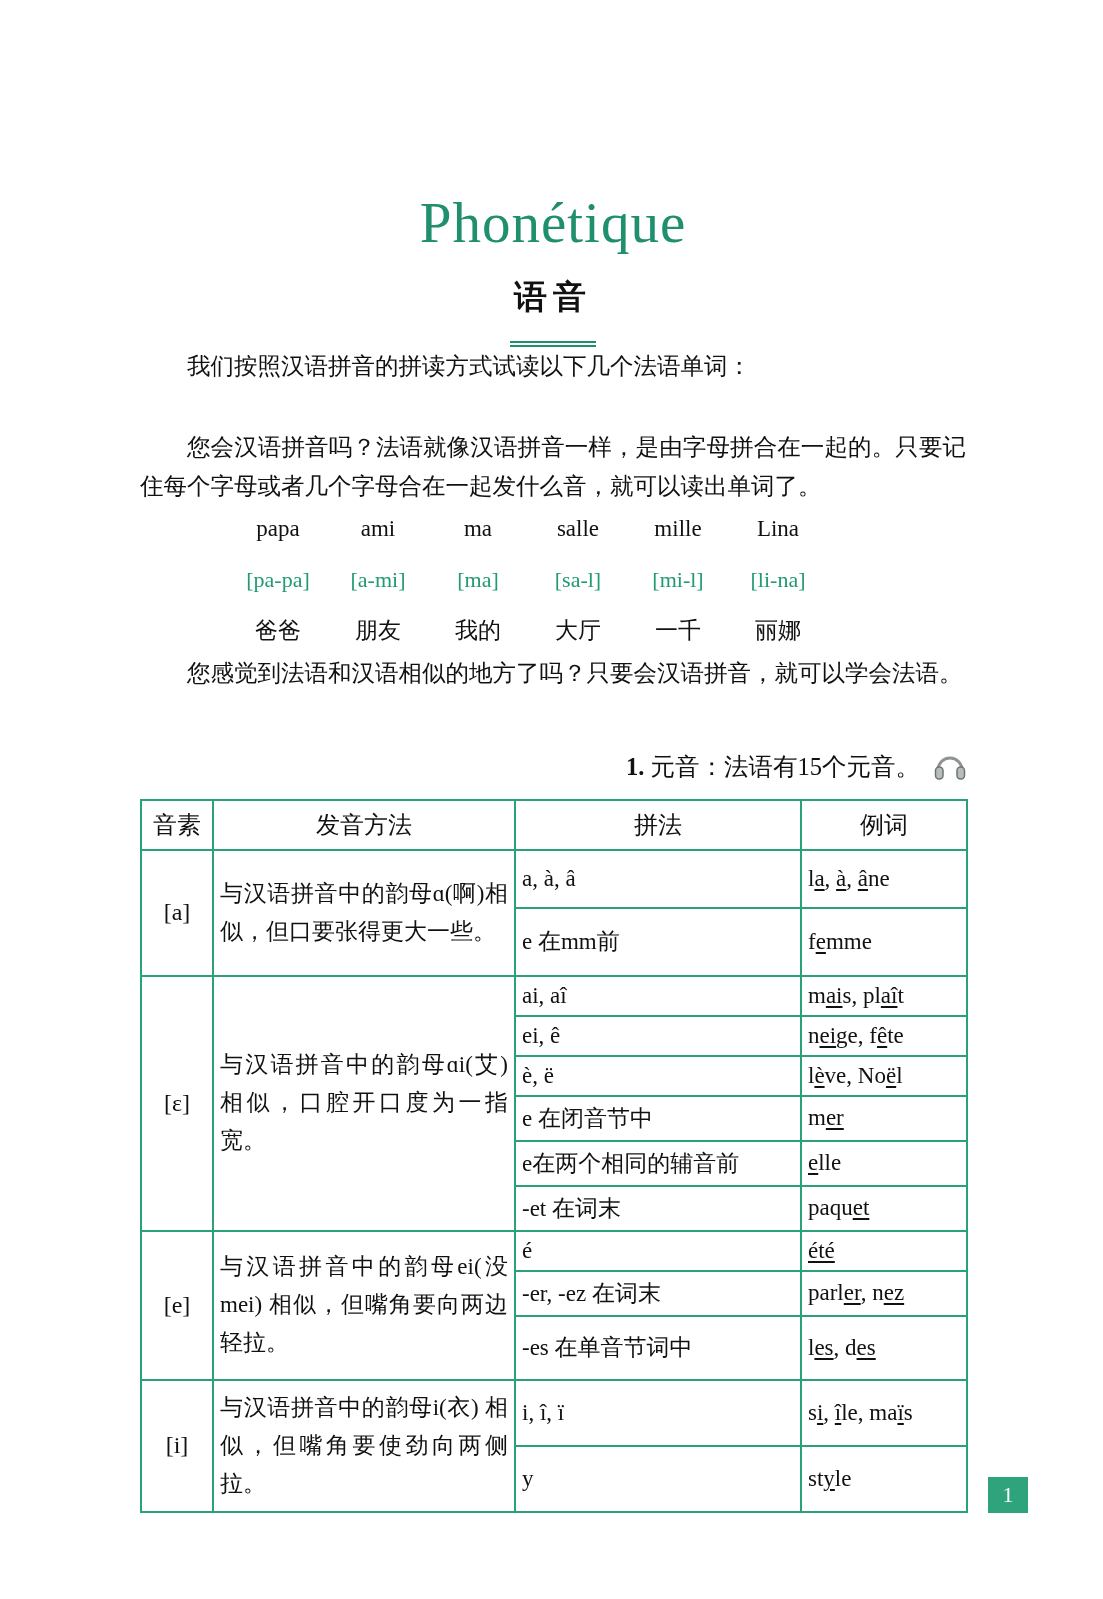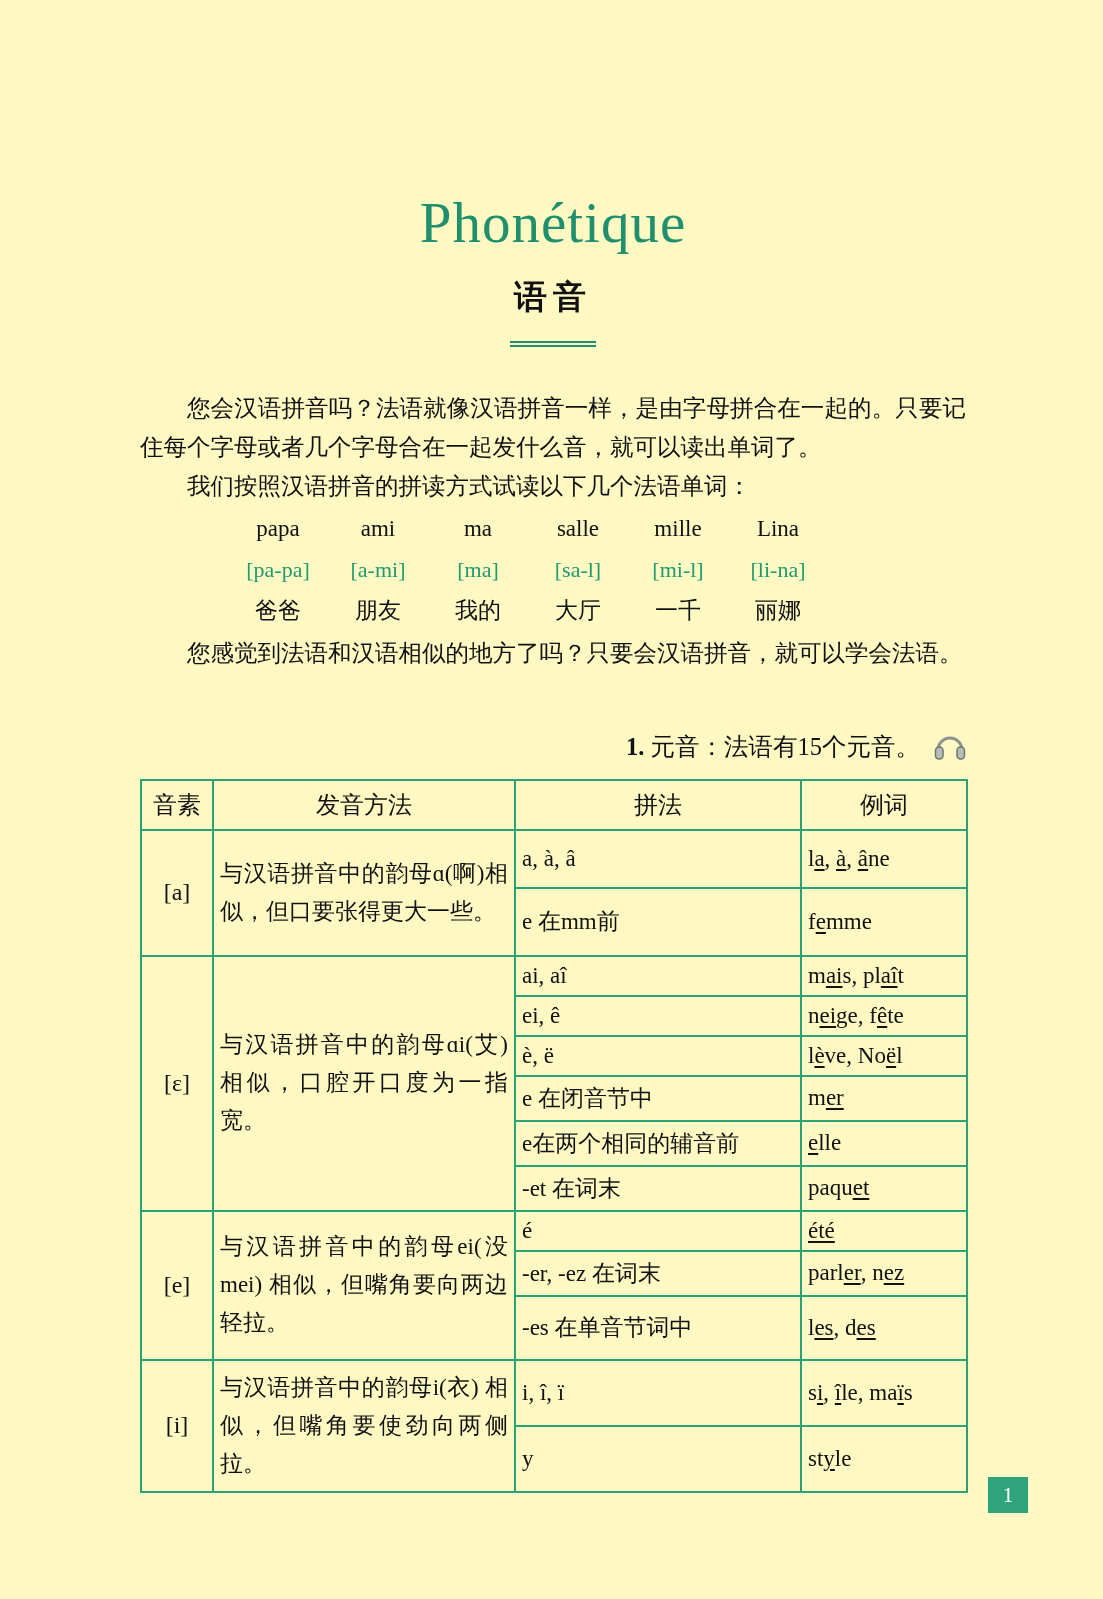--- a/index.html
+++ b/index.html
@@ -1,38 +1,38 @@
 <!DOCTYPE html>
 <html><head>
 <meta charset="utf-8">
 <style>
   html,body{margin:0;padding:0;background:#e8e8e8;}
   .page{
-    width:1103px;height:1599px;background:#fef9c3;position:relative;
+    width:1103px;height:1599px;background:#ffffff;position:relative;
     font-family:"Liberation Serif","DejaVu Serif",serif;color:#111;
     overflow:hidden;margin:0 auto;
   }
   .content{position:absolute;left:140px;top:0;width:826px;}
   .title{
     margin:192px 0 0 0;text-align:center;color:#1f8f6e;
     font-size:57px;font-weight:500;letter-spacing:1px;line-height:1.1;
   }
   .subtitle{text-align:center;margin-top:20px;}
   .subtitle span{
     display:inline-block;font-size:33px;font-weight:bold;
     padding:0 4px 21px 4px;border-bottom:6px double #1f8f6e;letter-spacing:6px;
   }
   .para{
     margin:0;font-size:23.5px;line-height:39px;text-align:justify;
     text-indent:2em;
   }
   .para.first{margin-top:42px;}
   .word-grid{
     display:grid;grid-template-columns:repeat(6,100px);
-    margin:4px 0 4px 88px;row-gap:3px;
+    margin:4px 0 4px 88px;row-gap:13px;
   }
   .word-grid .cell{text-align:center;font-size:23px;line-height:38px;}
   .word-grid .pron{color:#1f9a72;font-size:22px;}
   .section-heading{
     margin-top:56px;font-size:24.5px;display:flex;align-items:center;gap:10px;justify-content:flex-end;
   }
   .sec-num{font-weight:bold;}
   .hp-icon{display:inline-block;margin-left:4px;position:relative;top:2px;}
   table.vowels{
     border-collapse:collapse;margin-top:14px;width:826px;table-layout:fixed;
@@ -74,22 +74,22 @@
 
 <div class="page">
   <div class="content">
 
     <h1 class="title">Phonétique</h1>
 
     <div class="subtitle">
       <span>语音</span>
     </div>
 
+    <p class="para">我们按照汉语拼音的拼读方式试读以下几个法语单词：</p>
     <p class="para first">您会汉语拼音吗？法语就像汉语拼音一样，是由字母拼合在一起的。只要记住每个字母或者几个字母合在一起发什么音，就可以读出单词了。</p>
-    <p class="para">我们按照汉语拼音的拼读方式试读以下几个法语单词：</p>
 
     <div class="word-grid">
       <div class="cell">papa</div>
       <div class="cell">ami</div>
       <div class="cell">ma</div>
       <div class="cell">salle</div>
       <div class="cell">mille</div>
       <div class="cell">Lina</div>
 
       <div class="cell pron">[pa-pa]</div>

